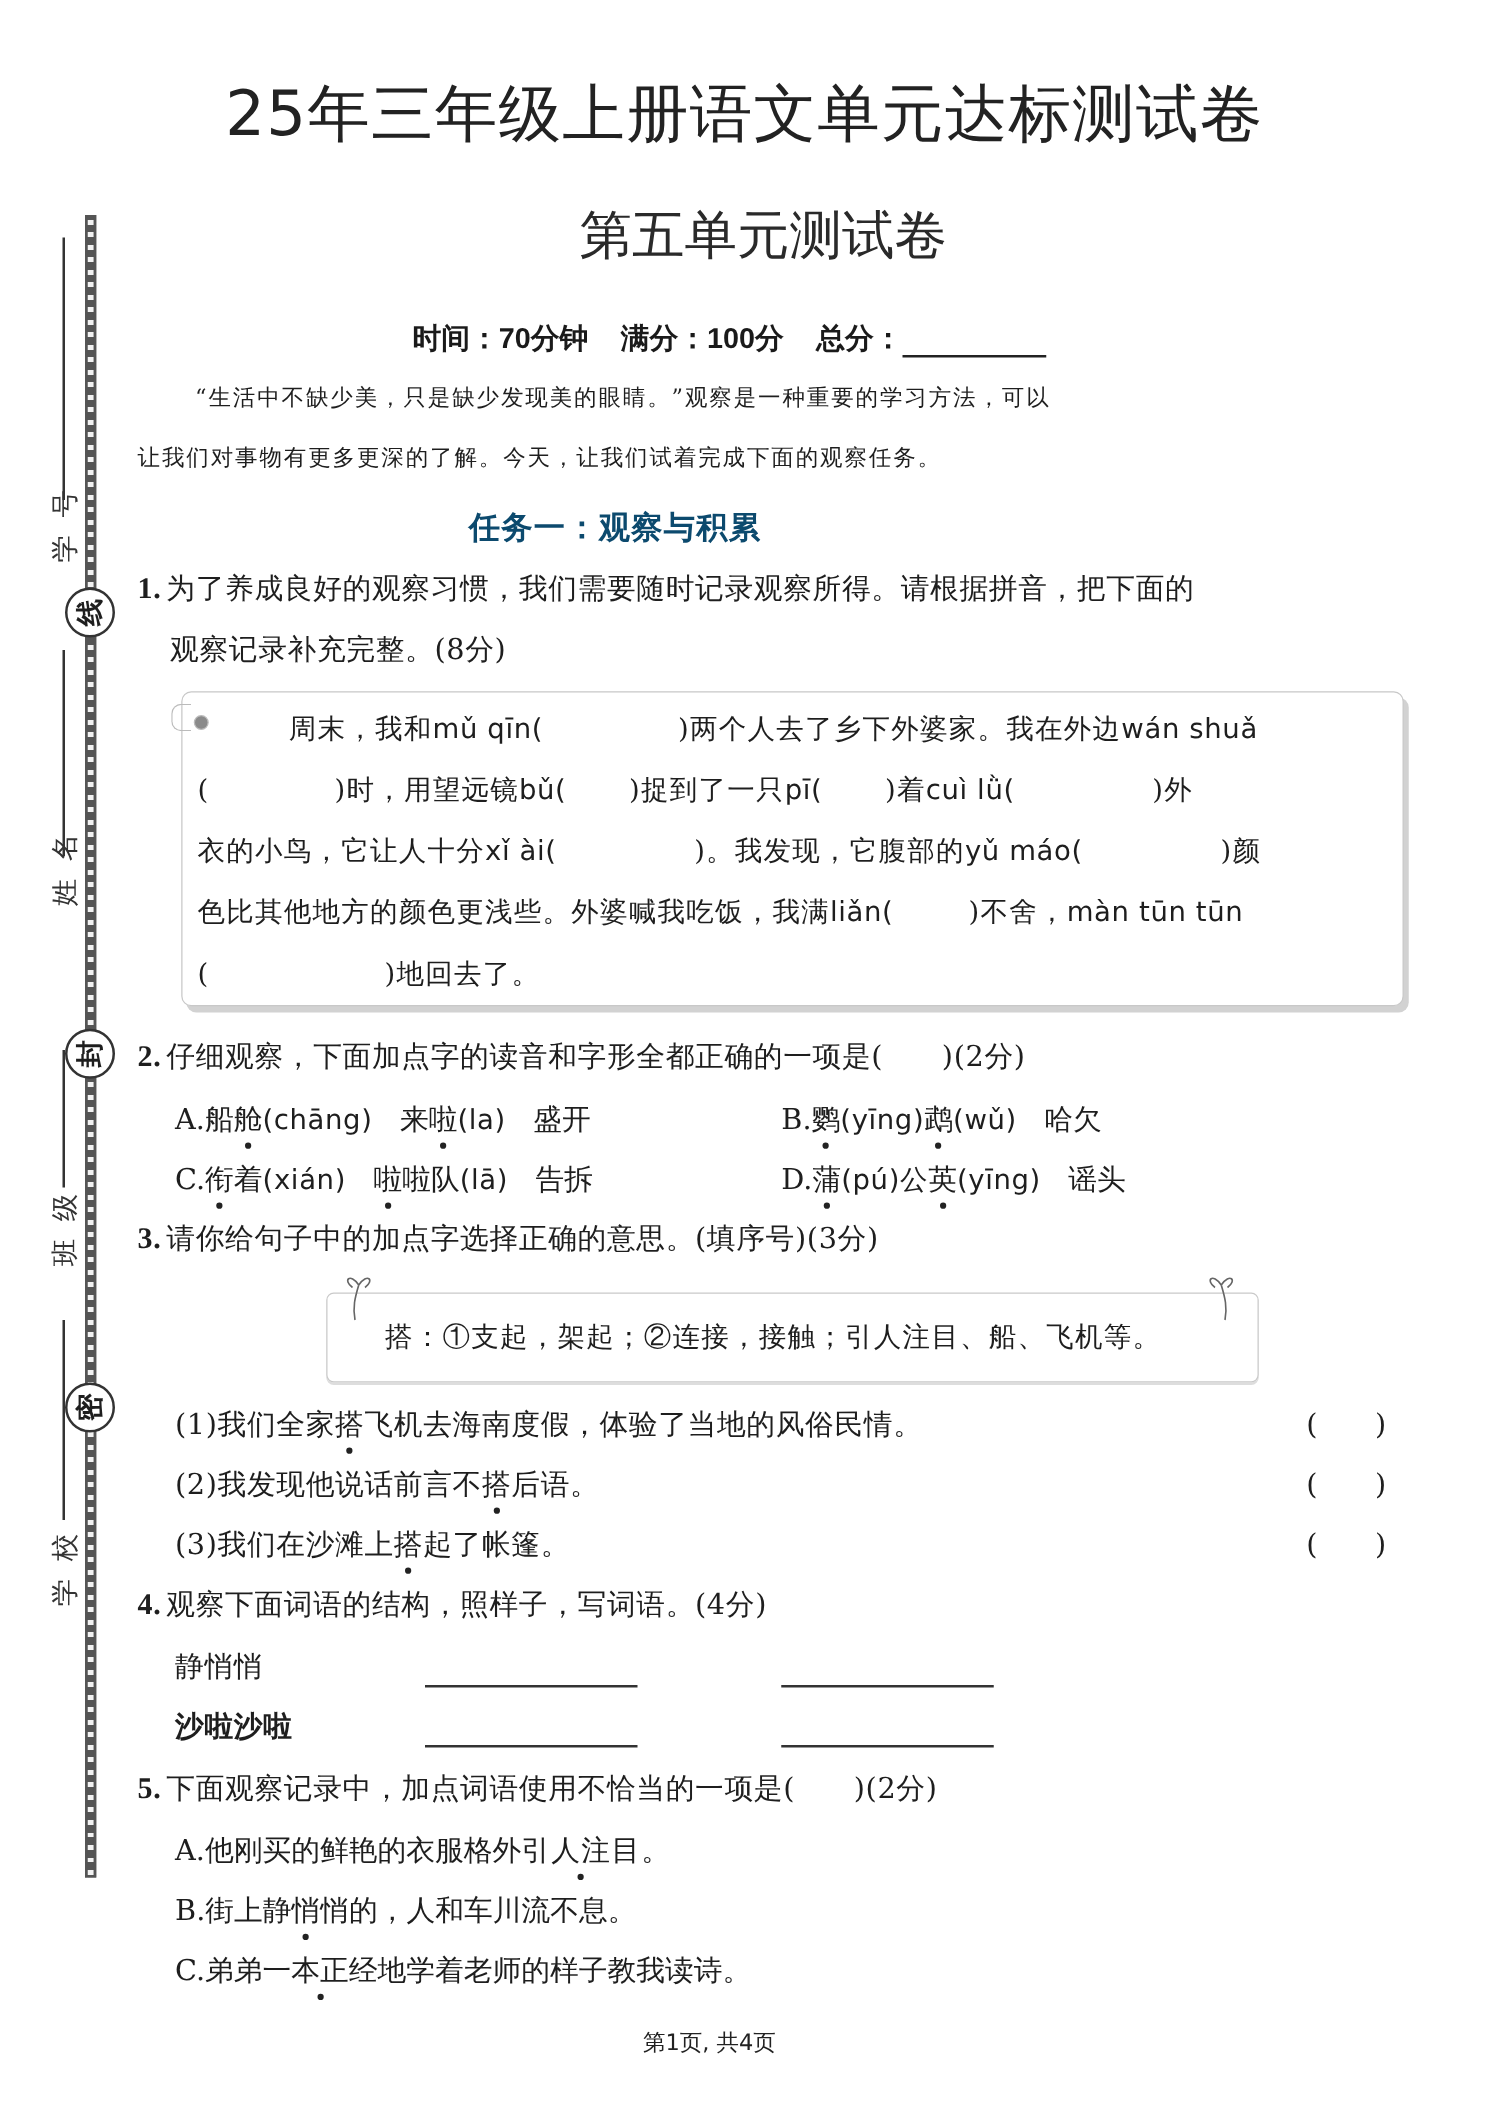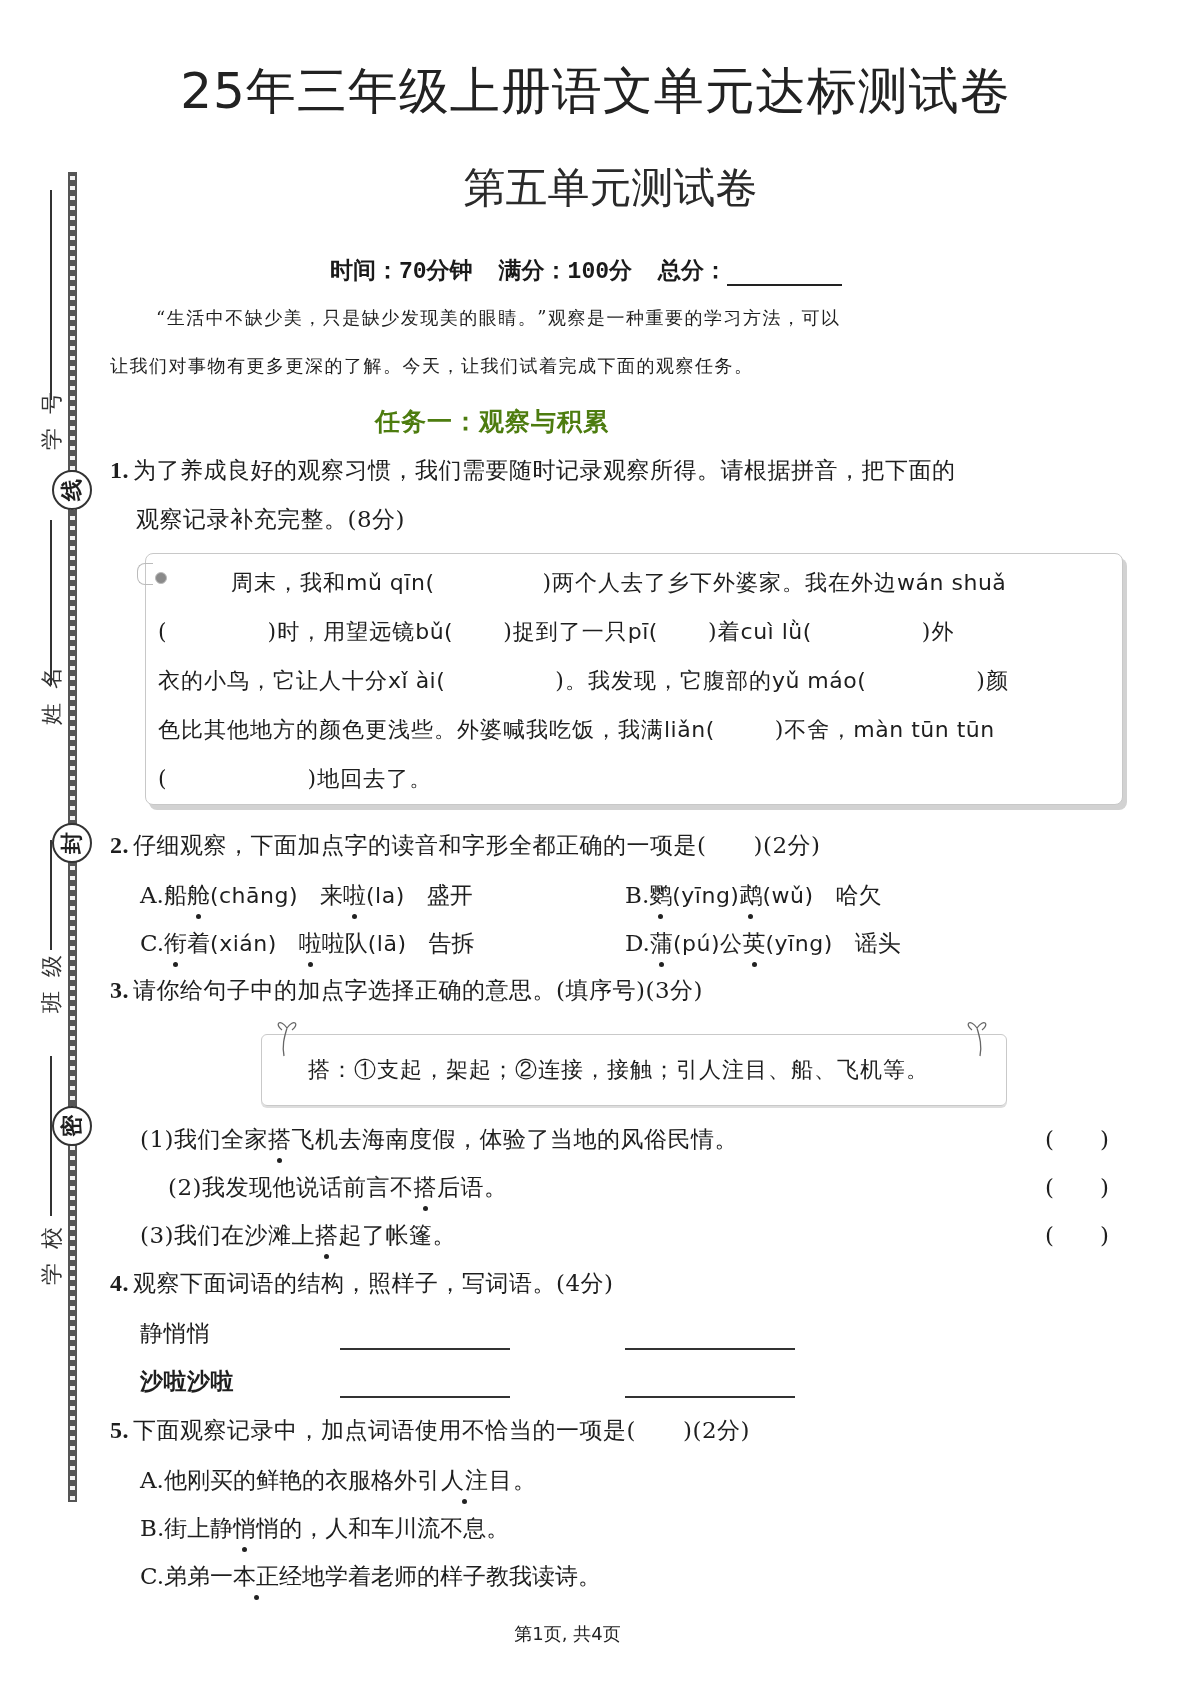--- a/index.html
+++ b/index.html
@@ -4,30 +4,30 @@
 <style>
   * { box-sizing: border-box; margin: 0; padding: 0; }
   html, body { width: 1191px; height: 1684px; background: #ffffff; overflow: hidden; }
   body { position: relative; font-family: "DejaVu Serif", "Liberation Serif", serif; color: #1e1e1e; }
 
   
   .main-title { position: absolute; left: 0; width: 1191px; top: 58px; text-align: center;
     font-family: "DejaVu Sans", "Liberation Sans", sans-serif; font-size: 50px; font-weight: 500; letter-spacing: 1px; color: #222; }
   .sub-title { position: absolute; left: 0; width: 1191px; top: 160px; text-align: center; padding-left: 30px;
     font-family: "DejaVu Sans", "Liberation Sans", sans-serif; font-size: 42px; font-weight: 500; color: #2a2a2a; }
-  .meta-line { position: absolute; top: 255px; left: 330px; font-family: Liberation Mono, monospace;
+  .meta-line { position: absolute; top: 255px; left: 330px; font-family: Liberation Sans, sans-serif;
     font-size: 23px; font-weight: bold; color: #1a1a1a; display: flex; align-items: baseline; gap: 26px; }
   .meta-line .blank { display: inline-block; width: 115px; border-bottom: 2px solid #222; height: 22px; vertical-align: bottom; }
 
   
   .line { position: absolute; font-size: 18px; letter-spacing: 1.5px; white-space: nowrap; }
   .intro1 { top: 306px; left: 156px; }
   .intro2 { top: 354px; left: 110px; }
   .task-heading { position: absolute; top: 405px; left: 0; width: 954px; text-align: center; padding-left: 30px;
-    font-size: 25px; font-weight: bold; color: #4d7c0f; letter-spacing: 1px; }
+    font-size: 25px; font-weight: bold; color: #0c4a6e; letter-spacing: 1px; }
 
   .qnum { font-weight: bold; font-family: "Liberation Serif", "DejaVu Serif", serif; font-size: 24px; margin-right: 4px; }
   .q-line { position: absolute; font-size: 23px; white-space: nowrap; letter-spacing: 0.5px; }
 
   
   .note-box { position: absolute; left: 145px; top: 553px; width: 978px; height: 252px;
     border: 1.5px solid #c8c8c8; border-radius: 8px; background: #fff;
     box-shadow: 4px 5px 0 #d2d2d2; }
   .note-dot { position: absolute; left: 155px; top: 572px; width: 12px; height: 12px; border-radius: 50%; background: #8a8a8a; border: 1px solid #bbb; }
   .note-hook { position: absolute; left: 137px; top: 563px; width: 16px; height: 22px; border: 1.5px solid #bbb; border-right: none; border-radius: 8px 0 0 8px; }
@@ -148,21 +148,21 @@
 </svg>
 <svg class="bow" style="left:962px; top:1018px;" viewBox="0 0 30 40">
   <path d="M15 10 C8 0,2 6,10 12 M15 10 C22 0,28 6,20 12 M15 10 C18 20,20 28,18 38" fill="none" stroke="#666" stroke-width="1.3"></path>
 </svg>
 <div class="def-text">搭：①支起，架起；②连接，接触；引人注目、船、飞机等。</div>
 
 <div class="q-line" style="top:1124px; left:140px;">
   <span>(1)我们全家</span><span class="dot">搭</span><span>飞机去海南度假，体验了当地的风俗民情。</span>
 </div>
 <div class="paren-ans" style="top:1124px;">(　　)</div>
-<div class="q-line" style="top:1172px; left:140px;margin-left:28px;">
+<div class="q-line" style="top:1172px; left:140px;">
   <span>(2)我发现他说话前言不</span><span class="dot">搭</span><span>后语。</span>
 </div>
 <div class="paren-ans" style="top:1172px;">(　　)</div>
 <div class="q-line" style="top:1220px; left:140px;">
   <span>(3)我们在沙滩上</span><span class="dot">搭</span><span>起了帐篷。</span>
 </div>
 <div class="paren-ans" style="top:1220px;">(　　)</div>
 
 <div class="q-line" style="top:1268px; left:110px;">
   <span class="qnum">4.</span><span>观察下面词语的结构，照样子，写词语。(4分)</span>

